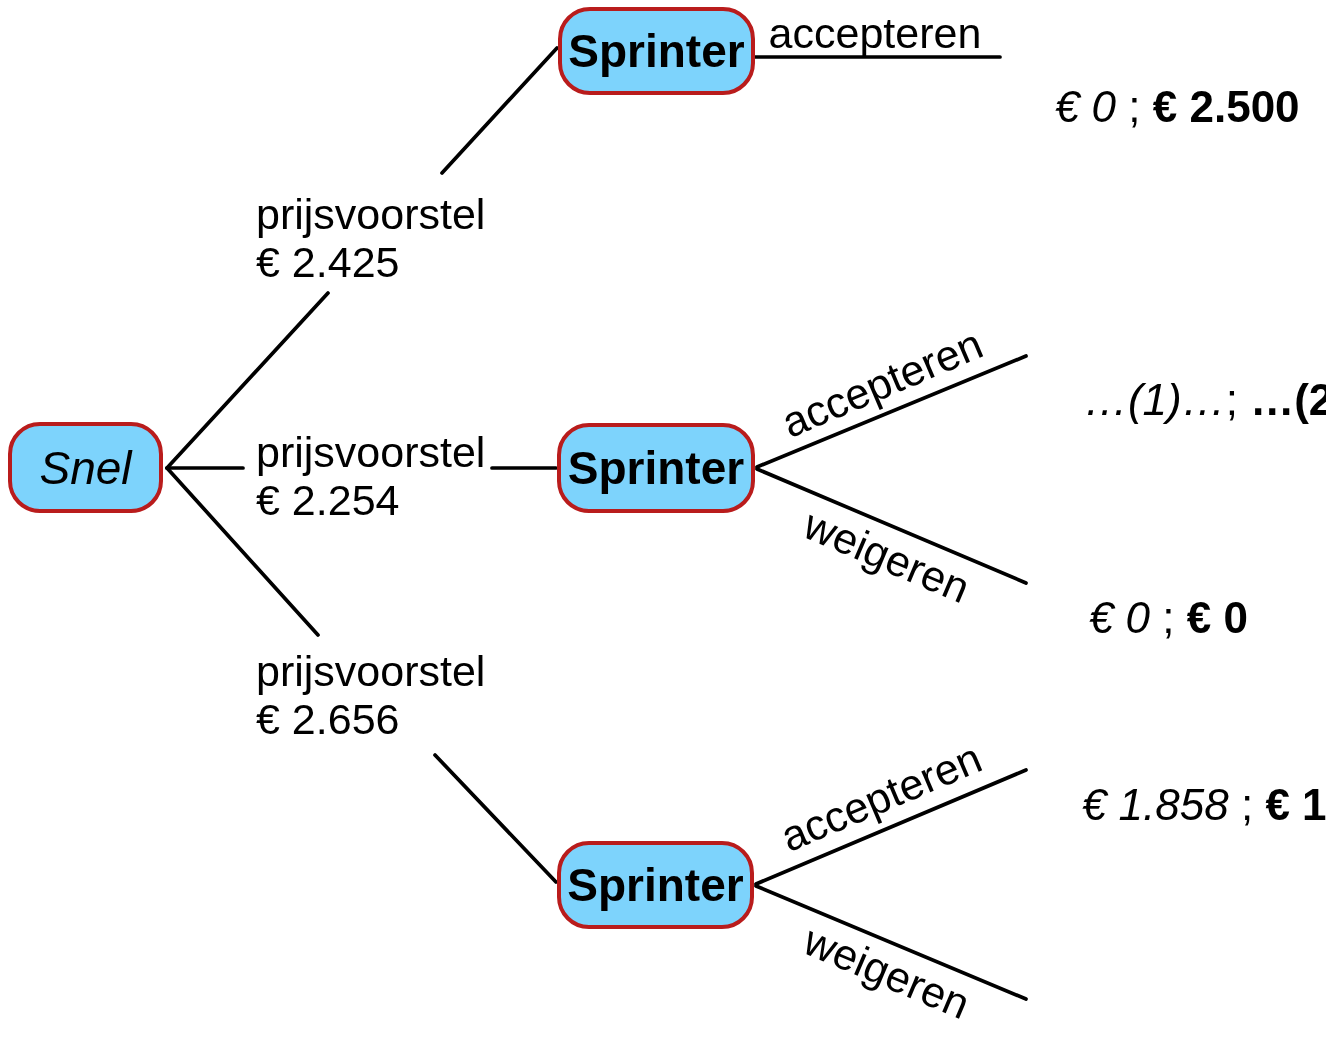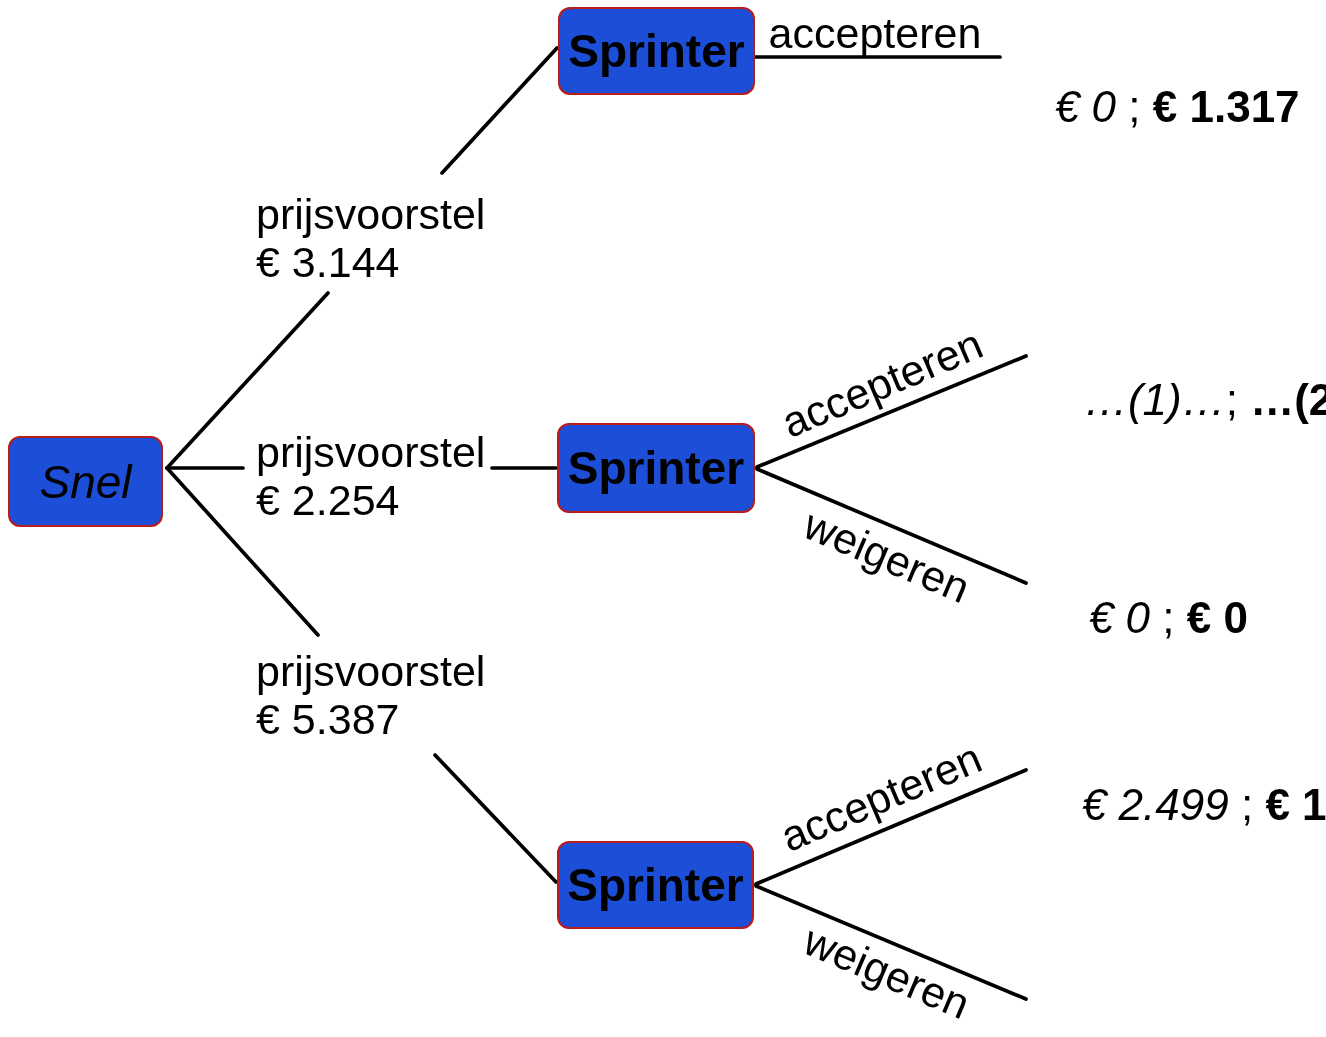--- a/index.html
+++ b/index.html
@@ -10,23 +10,23 @@
     background:#ffffff;
     font-family:"Liberation Sans","DejaVu Sans",sans-serif;
     color:#000;
     overflow:hidden;
   }
   .edges{position:absolute;left:0;top:0;width:1326px;height:1037px;}
   .edges line{stroke:#000;stroke-width:3.7;stroke-linecap:round;}
 
   .node{
     position:absolute;
-    border:2px solid #b91c1c;
-    border-radius:12px;
-    background:#1d4ed8;
+    border:4px solid #b91c1c;
+    border-radius:32px;
+    background:#7dd3fc;
     display:flex;
     align-items:center;
     justify-content:center;
     box-sizing:border-box;
     font-size:46px;
   }
   .node.root{font-style:italic;}
   .node.player{font-weight:bold;}
 
   .action{
@@ -75,66 +75,66 @@
 
     <line x1="755" y1="57" x2="1000" y2="57"></line>
 
     <line x1="757" y1="467" x2="1026" y2="356"></line>
     <line x1="757" y1="469" x2="1026" y2="583"></line>
 
     <line x1="756" y1="884" x2="1026" y2="770"></line>
     <line x1="756" y1="886" x2="1026" y2="999"></line>
   </svg>
 
-  <div class="node root" style="left:8px;top:436px;width:155px;height:91px;">Snel</div>
+  <div class="node root" style="left:8px;top:422px;width:155px;height:91px;">Snel</div>
 
   <div class="node player" style="left:558px;top:7px;width:197px;height:88px;">Sprinter</div>
 
   <div class="node player" style="left:557px;top:423px;width:198px;height:90px;">Sprinter</div>
 
   <div class="node player" style="left:557px;top:841px;width:197px;height:88px;">Sprinter</div>
 
   <div class="action" style="left:256px;top:190px;">
     <div>prijsvoorstel</div>
-    <div>€ 3.144</div>
+    <div>€ 2.425</div>
   </div>
 
   <div class="action" style="left:256px;top:428px;">
     <div>prijsvoorstel</div>
     <div>€ 2.254</div>
   </div>
 
   <div class="action" style="left:256px;top:647px;">
     <div>prijsvoorstel</div>
-    <div>€ 5.387</div>
+    <div>€ 2.656</div>
   </div>
 
   <div class="edge-label" style="left:725px;top:8px;">accepteren</div>
 
   <div class="edge-label rot-up" style="left:732px;top:358px;">accepteren</div>
 
   <div class="edge-label rot-down" style="left:737px;top:531px;">weigeren</div>
 
   <div class="edge-label rot-up" style="left:731px;top:772px;">accepteren</div>
 
   <div class="edge-label rot-down" style="left:737px;top:947px;">weigeren</div>
 
   <div class="payoff" style="left:1006px;top:32px;">
-    <span class="pf-i">€ 0</span><span class="pf-s"> ; </span><span class="pf-b">€ 1.317</span>
+    <span class="pf-i">€ 0</span><span class="pf-s"> ; </span><span class="pf-b">€ 2.500</span>
   </div>
 
   <div class="payoff" style="left:1035px;top:325px;">
     <span class="pf-i">…(1)…</span><span class="pf-s">; </span><span class="pf-b">…(2)…</span>
   </div>
 
   <div class="payoff" style="left:1040px;top:543px;">
     <span class="pf-i">€ 0</span><span class="pf-s"> ; </span><span class="pf-b">€ 0</span>
   </div>
 
   <div class="payoff" style="left:1033px;top:730px;">
-    <span class="pf-i">€ 2.499</span><span class="pf-s"> ; </span><span class="pf-b">€ 1</span>
+    <span class="pf-i">€ 1.858</span><span class="pf-s"> ; </span><span class="pf-b">€ 1</span>
   </div>
 
   <div class="payoff" style="left:1036px;top:982px;">
     <span class="pf-i">€ 0</span><span class="pf-s"> ; </span><span class="pf-b">€ 0</span>
   </div>
 
 </div>
 
 </body></html>

